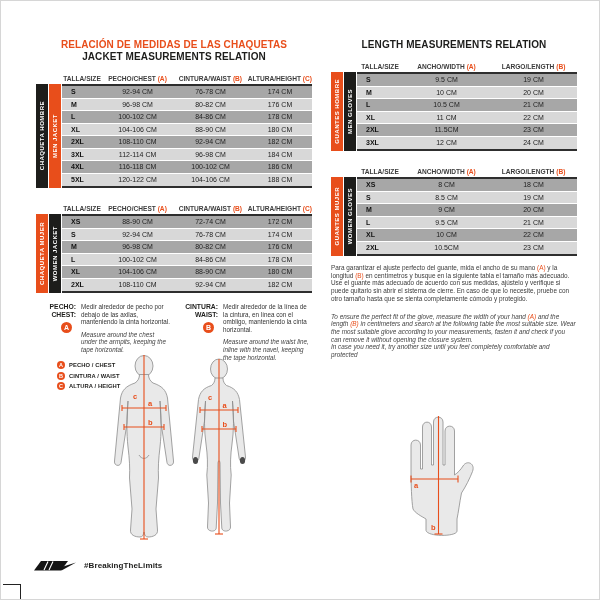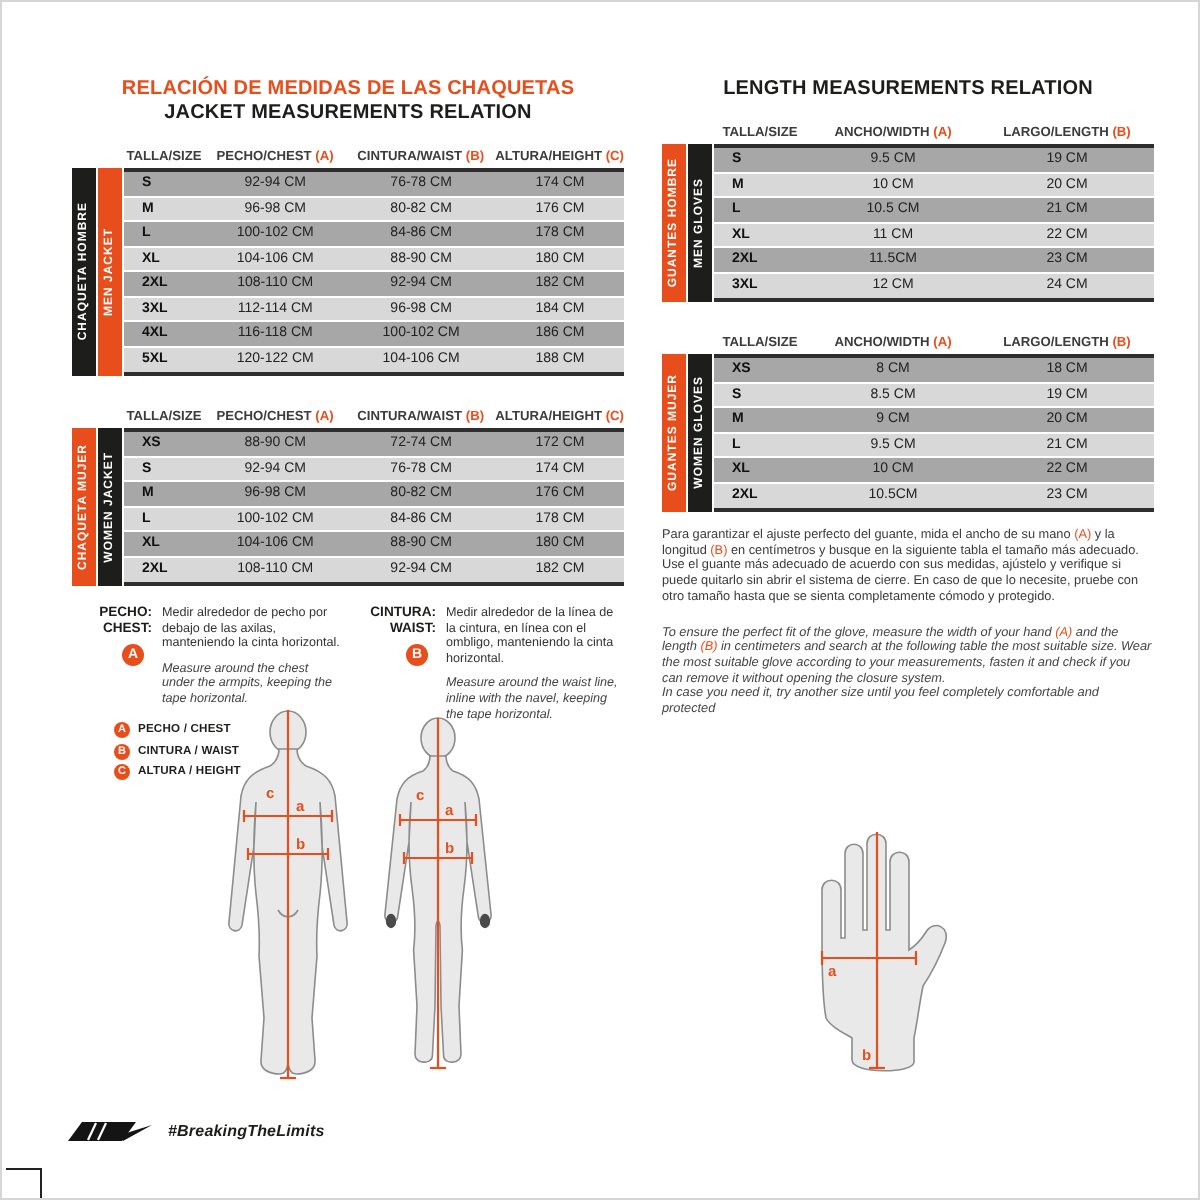--- a/index.html
+++ b/index.html
@@ -57,21 +57,21 @@
 
   
   .bodysvg{position:absolute;left:103px;top:352px;}
   .handsvg{position:absolute;left:400px;top:412px;}
   .sil{fill:#e9e9e9;stroke:#8c8c8c;stroke-width:.8;}
   .mline{stroke:#E84E1B;stroke-width:1.1;fill:none;}
   .mlabel{fill:#E84E1B;font-family:"Liberation Sans",sans-serif;font-size:7.5px;font-weight:600;}
 
   
   .footer{position:absolute;left:33px;top:558px;display:flex;align-items:center;gap:8px;}
-  .hashtag{font-size:8px;font-weight:700;font-style:italic;color:#1d1d1b;letter-spacing:.1px;}
+  .hashtag{font-size:8px;font-weight:700;color:#1d1d1b;letter-spacing:.1px;}
   .cornermark-h{position:absolute;left:2px;top:583px;width:18px;height:1.4px;background:#222;}
   .cornermark-v{position:absolute;left:19px;top:583px;width:1.4px;height:17px;background:#222;}
 </style>
 </head>
 <body>
 
 <div class="page">
 
   <div class="col leftcol">
     <div>

